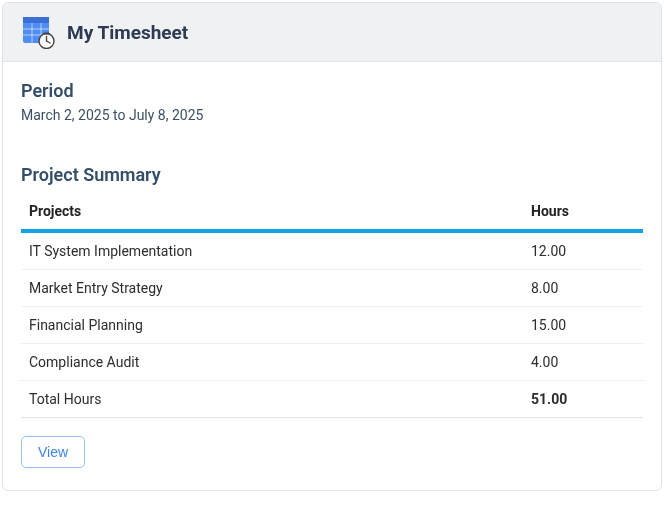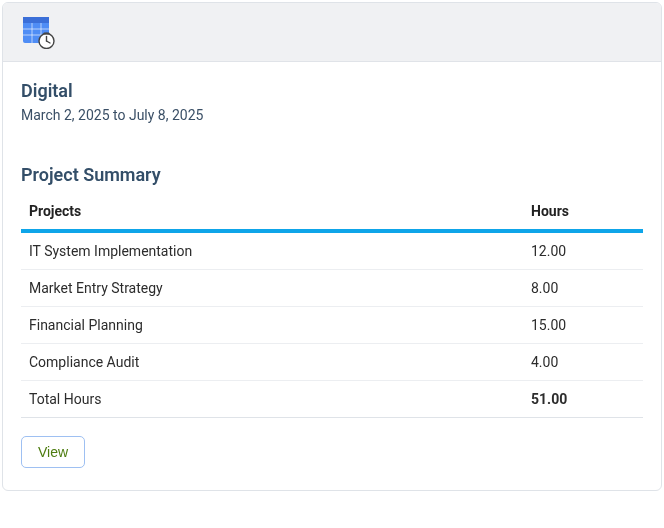--- a/index.html
+++ b/index.html
@@ -81,21 +81,21 @@
     tr.total-row td.total-hours {
       font-weight: 700;
     }
     .actions {
       margin-top: 18px;
     }
     .btn-view {
       display: inline-block;
       padding: 7px 16px;
       font-size: 14px;
-      color: #4d7c0f;
+      color: #3b82f6;
       background: #fff;
       border: 1px solid #9ec0f2;
       border-radius: 5px;
       cursor: pointer;
       font-weight: 500;
     }
     .col-hours { width: 120px; }
   </style>
 </head>
 <body>
@@ -109,24 +109,25 @@
         <line x1="2" y1="14" x2="28" y2="14" stroke="#ffffff" stroke-width="1" opacity="0.6"></line>
         <line x1="2" y1="20" x2="28" y2="20" stroke="#ffffff" stroke-width="1" opacity="0.6"></line>
         <line x1="11" y1="8" x2="11" y2="28" stroke="#ffffff" stroke-width="1" opacity="0.6"></line>
         <line x1="20" y1="8" x2="20" y2="28" stroke="#ffffff" stroke-width="1" opacity="0.6"></line>
         <circle cx="25.5" cy="26" r="7.5" fill="#ffffff" stroke="#444" stroke-width="1.4"></circle>
         <rect x="22.5" y="17.5" width="6" height="2" rx="1" fill="#444"></rect>
         <line x1="25.5" y1="26" x2="25.5" y2="21.5" stroke="#444" stroke-width="1.4" stroke-linecap="round"></line>
         <line x1="25.5" y1="26" x2="29" y2="28" stroke="#444" stroke-width="1.4" stroke-linecap="round"></line>
       </svg>
     </span>
+    <div class="title">My Timesheet</div>
   </div>
 
   <div class="card-body">
-    <div class="section-label">Digital</div>
+    <div class="section-label">Period</div>
     <div class="period-text">March 2, 2025 to July 8, 2025</div>
 
     <div class="section-label mt">Project Summary</div>
 
     <table class="summary">
       <thead>
         <tr>
           <th>Projects</th>
           <th class="col-hours">Hours</th>
         </tr>

